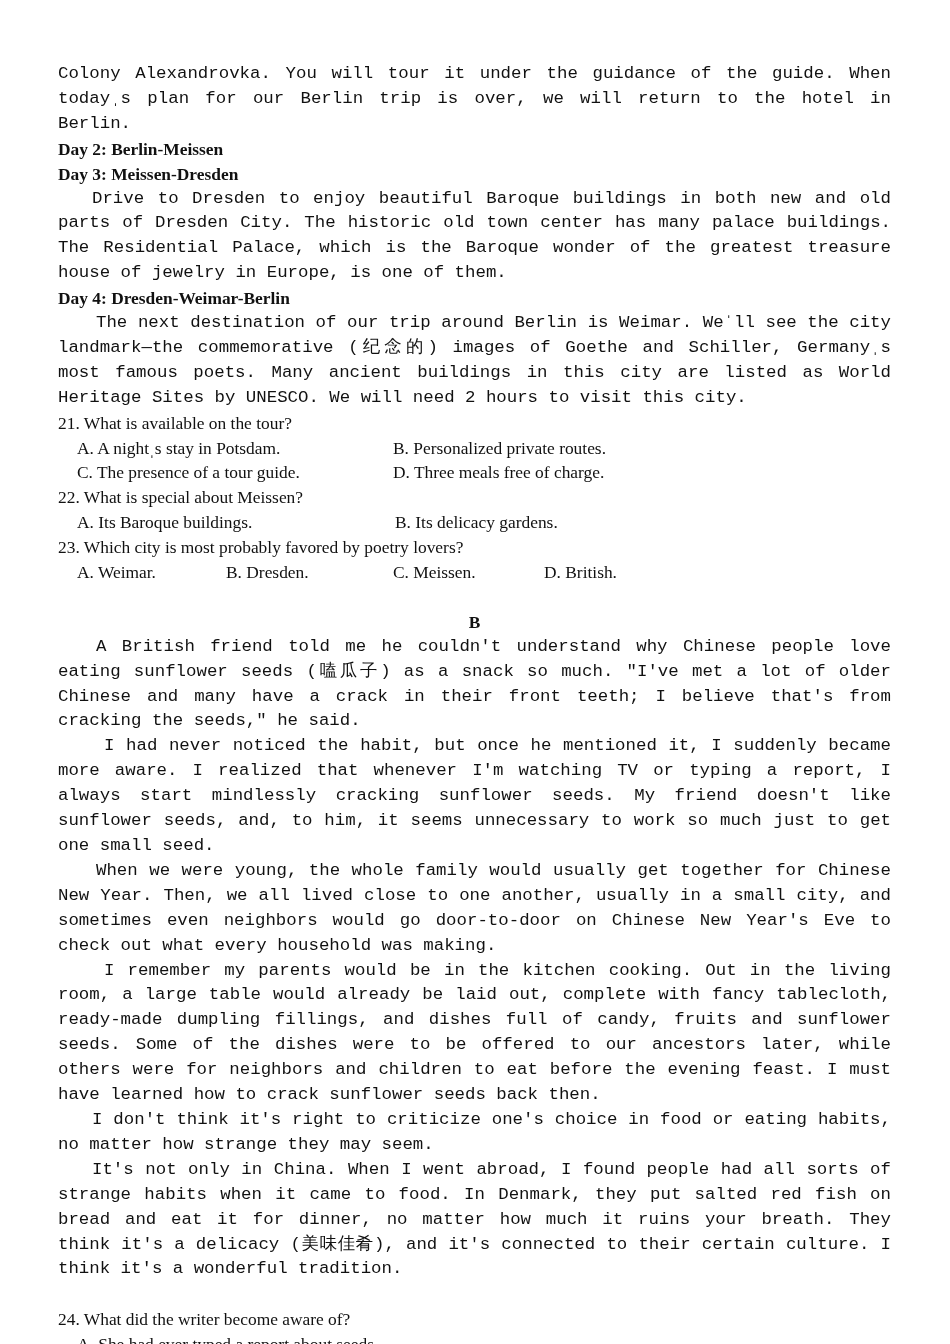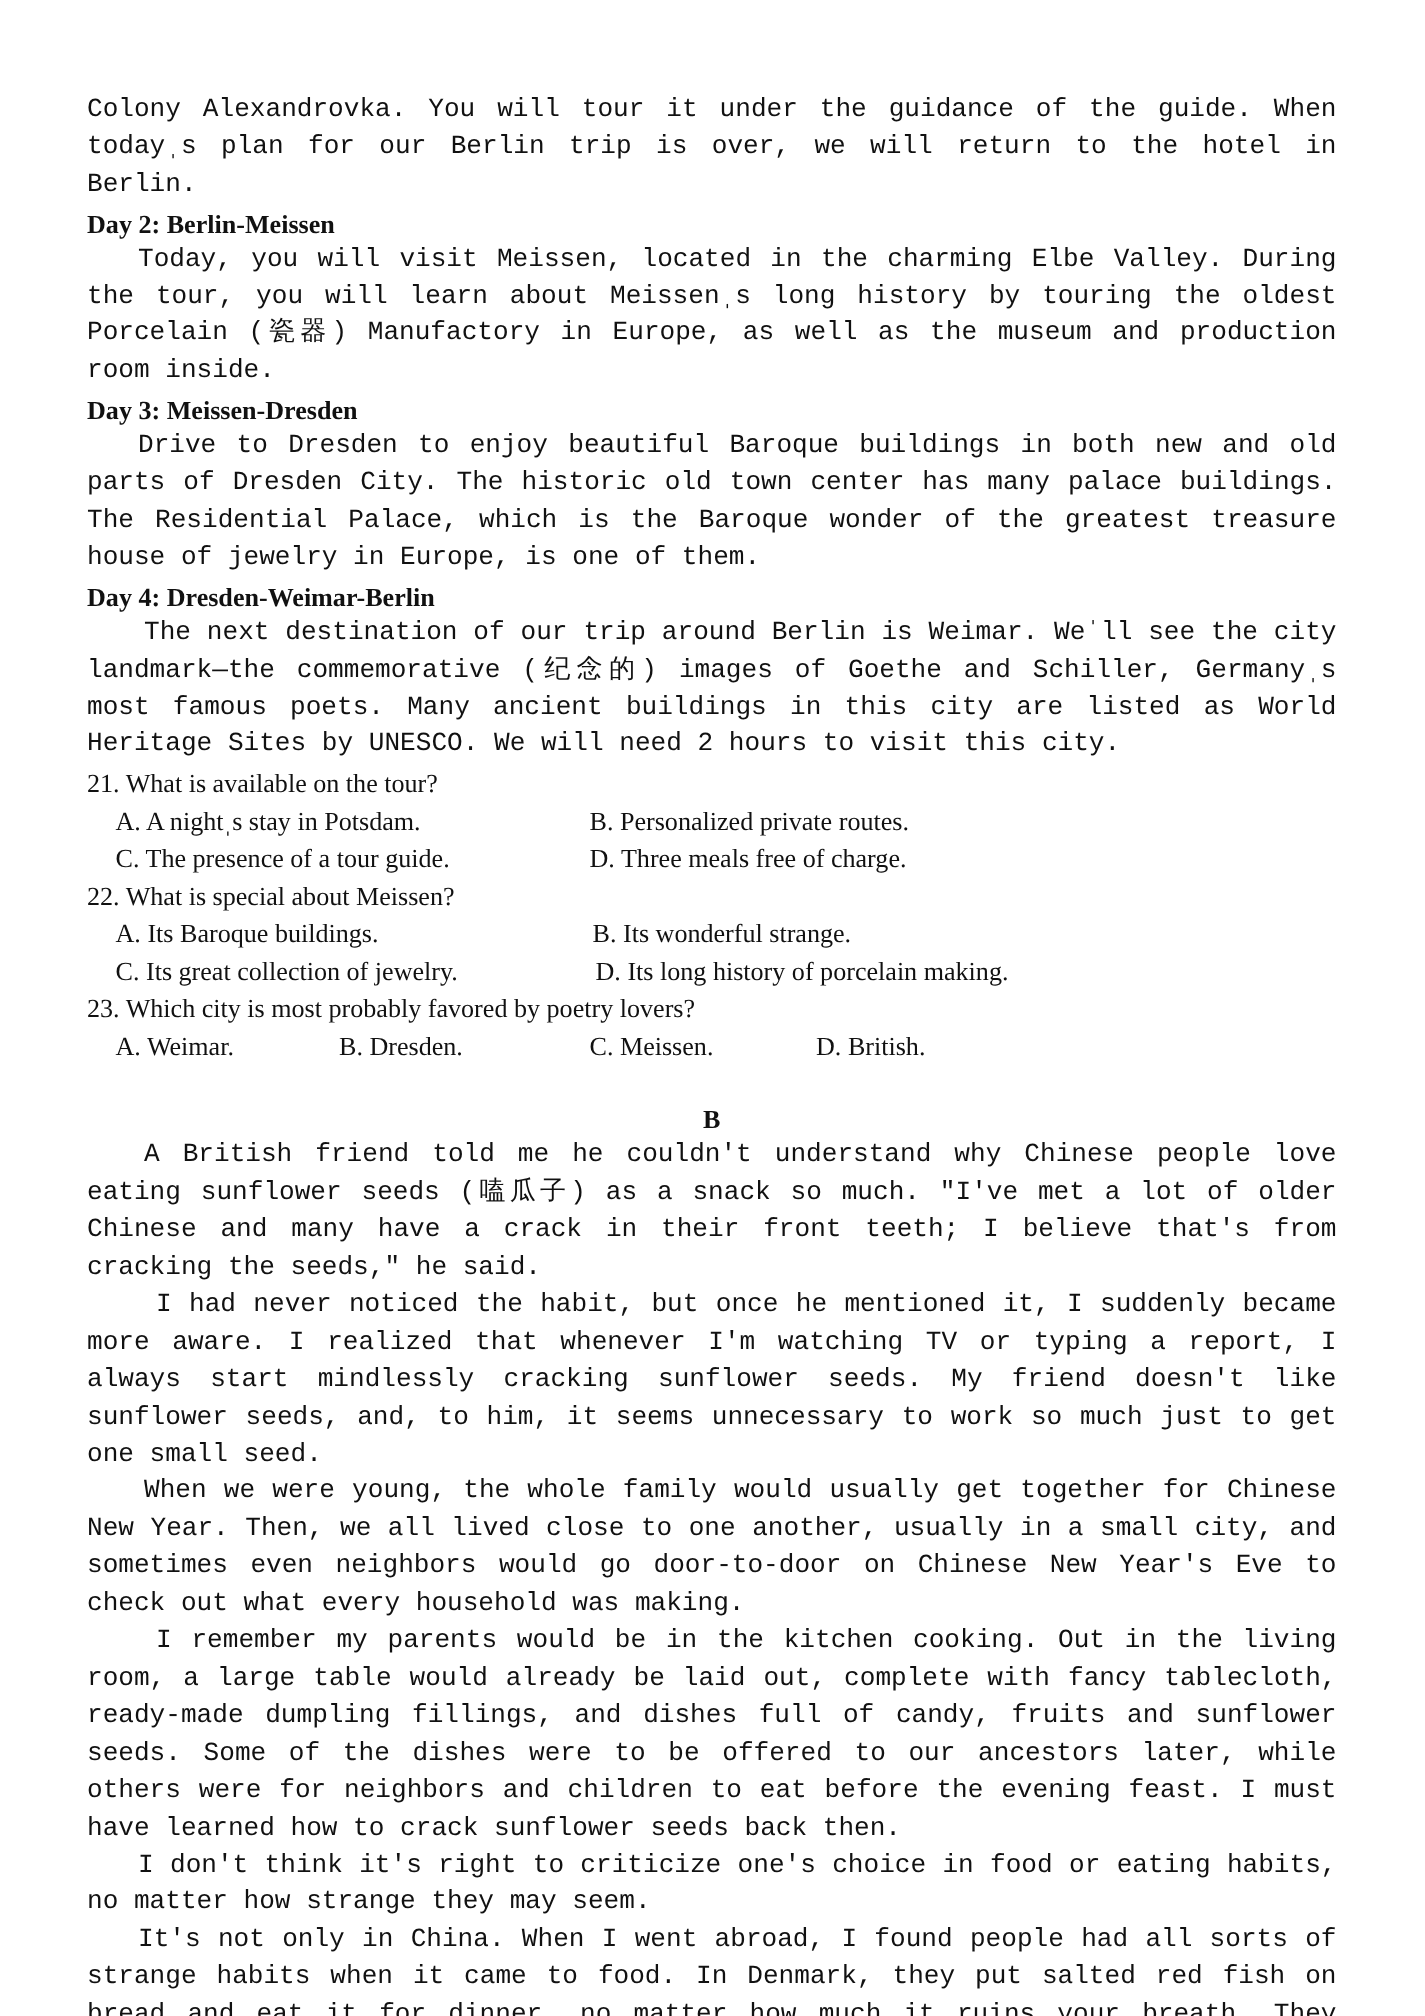--- a/index.html
+++ b/index.html
@@ -21,46 +21,41 @@
     .blank { height: 24.9px; }
   </style>
 </head>
 <body>
 
 <div class="page">
 
   <p>Colony Alexandrovka. You will tour it under the guidance of the guide. When todayˌs plan for our Berlin trip is over, we will return to the hotel in Berlin.</p>
 
   <div class="heading">Day 2: Berlin-Meissen</div>
-  <p class="indent">Today, you will visit Meissen, located in the charming Elbe Valley. During the tour, you will learn about Meissenˌs long history by touring the oldest Porcelain (瓷器) Manufactory in Europe, as well as the museum and production room inside.</p>
 
   <div class="heading">Day 3: Meissen-Dresden</div>
   <p class="indent">Drive to Dresden to enjoy beautiful Baroque buildings in both new and old parts of Dresden City. The historic old town center has many palace buildings. The Residential Palace, which is the Baroque wonder of the greatest treasure house of jewelry in Europe, is one of them.</p>
 
   <div class="heading">Day 4: Dresden-Weimar-Berlin</div>
   <p class="indent2">The next destination of our trip around Berlin is Weimar. Weˈll see the city landmark—the commemorative (纪念的) images of Goethe and Schiller, Germanyˌs most famous poets. Many ancient buildings in this city are listed as World Heritage Sites by UNESCO. We will need 2 hours to visit this city.</p>
 
   <div class="q">21. What is available on the tour?</div>
   <div class="opts">
     <span class="opt" style="left:19px">A. A nightˌs stay in Potsdam.</span>
     <span class="opt" style="left:335px">B. Personalized private routes.</span>
   </div>
   <div class="opts">
     <span class="opt" style="left:19px">C. The presence of a tour guide.</span>
     <span class="opt" style="left:335px">D. Three meals free of charge.</span>
   </div>
 
   <div class="q">22. What is special about Meissen?</div>
   <div class="opts">
     <span class="opt" style="left:19px">A. Its Baroque buildings.</span>
-    <span class="opt" style="left:337px">B. Its wonderful strange.</span>
-  </div>
-  <div class="opts">
-    <span class="opt" style="left:19px">C. Its great collection of jewelry.</span>
-    <span class="opt" style="left:339px">D. Its long history of porcelain making.</span>
+    <span class="opt" style="left:337px">B. Its delicacy gardens.</span>
   </div>
 
   <div class="q">23. Which city is most probably favored by poetry lovers?</div>
   <div class="opts">
     <span class="opt" style="left:19px">A. Weimar.</span>
     <span class="opt" style="left:168px">B. Dresden.</span>
     <span class="opt" style="left:335px">C. Meissen.</span>
     <span class="opt" style="left:486px">D. British.</span>
   </div>
 

